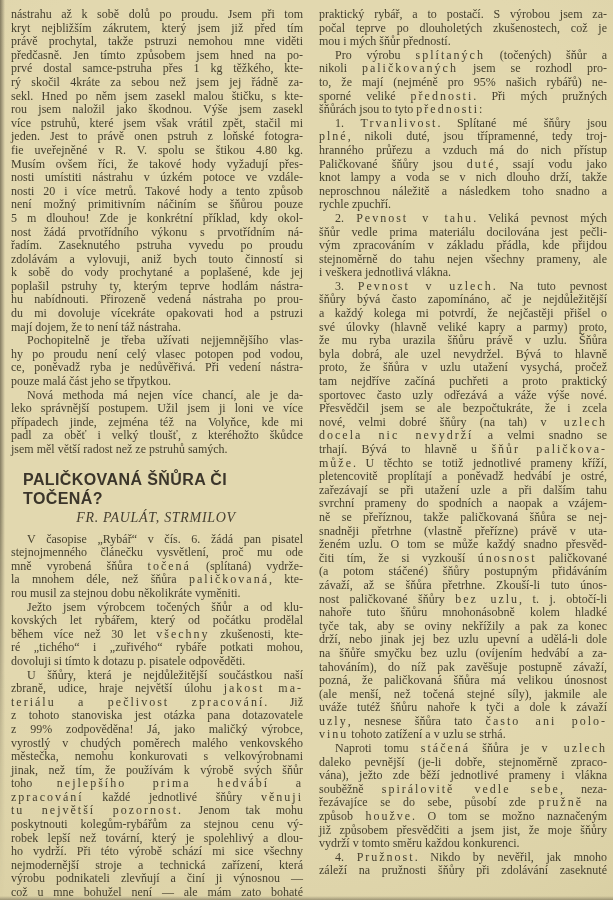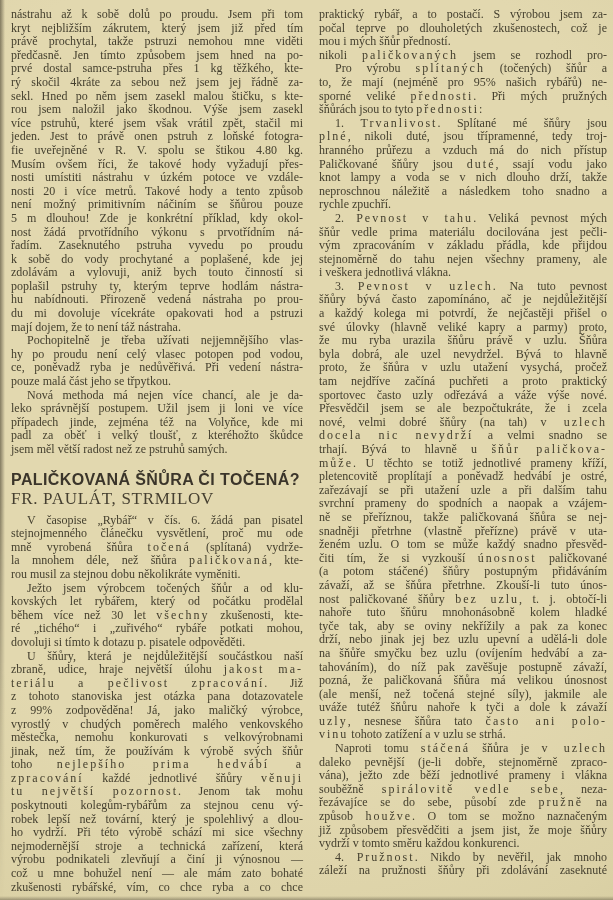--- a/index.html
+++ b/index.html
@@ -40,27 +40,28 @@
     text-align:justify;
     text-align-last:justify;
   }
   .line.indent{text-indent:16px;}
   .sp{letter-spacing:2px;}
   .article-title{
     font-family:"Liberation Sans","DejaVu Sans",sans-serif;
     font-size:16px;font-weight:700;
     letter-spacing:.4px;
     color:#3b352a;
-    margin:13px 0 2px 0;
+    margin:13px 0 2px 12px;
     line-height:19px;
   }
   .byline{
-    font-size:17px;
+    font-style:italic;
+    font-size:14px;
     letter-spacing:.7px;
-    text-align:left;
+    text-align:center;
     margin:0 2px 8px 0;
     line-height:15px;
     color:#453f30;
   }
 </style>
 </head>
 <body>
 
 <div class="page">
   <div class="edge-left"></div>
@@ -78,22 +79,22 @@
         <div class="line fill">více pstruhů, které jsem však vrátil zpět, stačil mi</div>
         <div class="line fill">jeden. Jest to právě onen pstruh z loňské fotogra-</div>
         <div class="line fill">fie uveřejněné v R. V. spolu se štikou 4.80 kg.</div>
         <div class="line fill">Musím ovšem říci, že takové hody vyžadují přes-</div>
         <div class="line fill">nosti umístiti nástrahu v úzkém potoce ve vzdále-</div>
         <div class="line fill">nosti 20 i více metrů. Takové hody a tento způsob</div>
         <div class="line fill">není možný primitivním náčiním se šňůrou pouze</div>
         <div class="line fill">5 m dlouhou! Zde je konkrétní příklad, kdy okol-</div>
         <div class="line fill">nost žádá prvotřídního výkonu s prvotřídním ná-</div>
         <div class="line fill">řadím. Zaseknutého pstruha vyvedu po proudu</div>
+        <div class="line fill">zdolávám a vylovuji, aniž bych touto činností si</div>
         <div class="line fill">k sobě do vody prochytané a poplašené, kde jej</div>
-        <div class="line fill">zdolávám a vylovuji, aniž bych touto činností si</div>
         <div class="line fill">poplašil pstruhy ty, kterým teprve hodlám nástra-</div>
         <div class="line fill">hu nabídnouti. Přirozeně vedená nástraha po prou-</div>
         <div class="line fill">du mi dovoluje vícekráte opakovati hod a pstruzi</div>
         <div class="line">mají dojem, že to není táž nástraha.</div>
       </div>
       <div class="para">
         <div class="line fill indent">Pochopitelně je třeba užívati nejjemnějšího vlas-</div>
         <div class="line fill">hy po proudu není celý vlasec potopen pod vodou,</div>
         <div class="line fill">ce, poněvadž ryba je nedůvěřivá. Při vedení nástra-</div>
         <div class="line">pouze malá část jeho se třpytkou.</div>
@@ -142,22 +143,22 @@
         <div class="line fill">zkušenosti rybářské, vím, co chce ryba a co chce</div>
       </div>
     </div>
   <div class="col col-right">
       <div class="para">
         <div class="line fill">praktický rybář, a to postačí. S výrobou jsem za-</div>
         <div class="line fill">počal teprve po dlouholetých zkušenostech, což je</div>
         <div class="line">mou i mých šňůr předností.</div>
       </div>
       <div class="para">
+        <div class="line fill indent">Pro výrobu <span class="sp">splítaných</span> (točených) šňůr a</div>
         <div class="line fill">nikoli <span class="sp">paličkovaných</span> jsem se rozhodl pro-</div>
-        <div class="line fill indent">Pro výrobu <span class="sp">splítaných</span> (točených) šňůr a</div>
         <div class="line fill">to, že mají (nejméně pro 95% našich rybářů) ne-</div>
         <div class="line fill">sporné veliké <span class="sp">přednosti</span>. Při mých pružných</div>
         <div class="line">šňůrách jsou to tyto <span class="sp">přednosti</span>:</div>
       </div>
       <div class="para">
         <div class="line fill indent">1. <span class="sp">Trvanlivost</span>. Splítané mé šňůry jsou</div>
         <div class="line fill"><span class="sp">plné</span>, nikoli duté, jsou třípramenné, tedy troj-</div>
         <div class="line fill">hranného průřezu a vzduch má do nich přístup</div>
         <div class="line fill">Paličkované šňůry jsou <span class="sp">duté</span>, ssají vodu jako</div>
         <div class="line fill">knot lampy a voda se v nich dlouho drží, takže</div>

